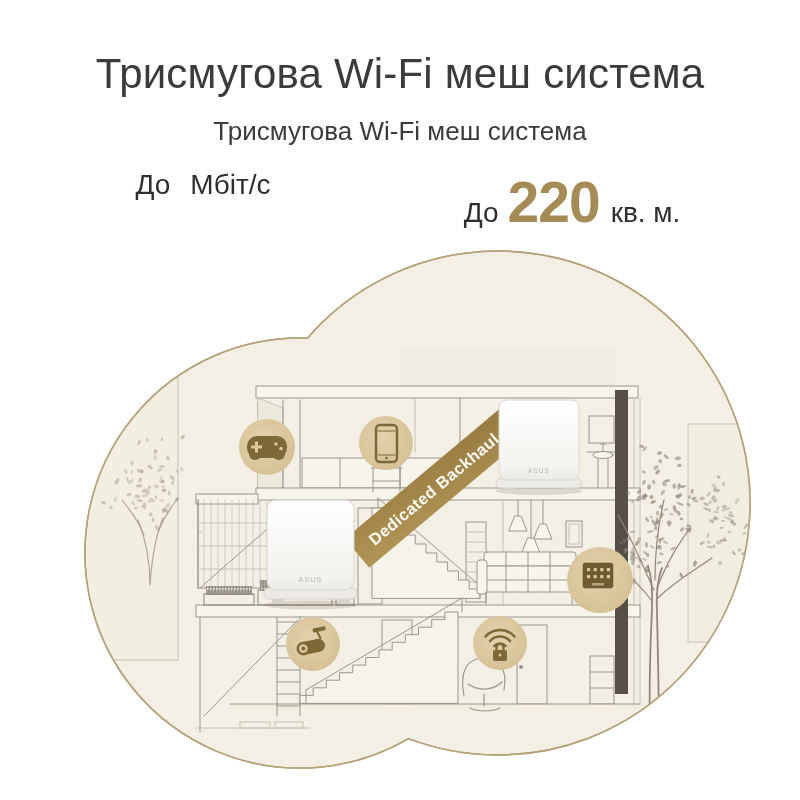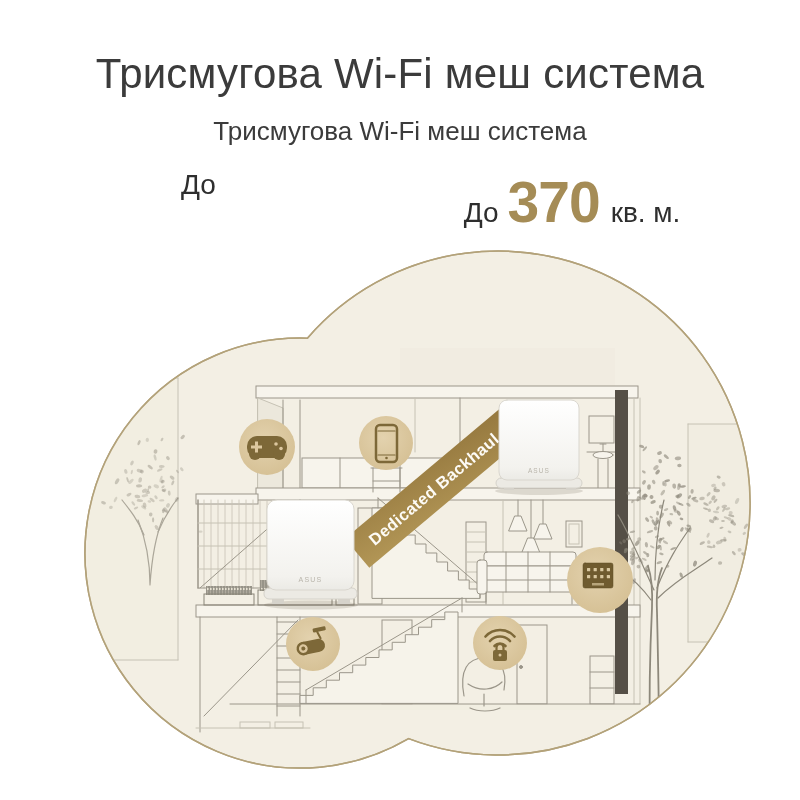--- a/index.html
+++ b/index.html
@@ -21,24 +21,25 @@
 </head>
 <body>
 
 <div class="page">
 
   <div class="title">Трисмугова Wi-Fi меш система</div>
   <div class="subtitle">Трисмугова Wi-Fi меш система</div>
 
   <div class="spec speed">
     <span class="prefix">До</span>
+    <span class="unit">Мбіт/с</span>
   </div>
   <div class="spec coverage">
     <span class="prefix">До</span>
-    <span class="value">370</span>
+    <span class="value">220</span>
     <span class="unit">кв. м.</span>
   </div>
 
   <svg width="800" height="560" viewBox="0 240 800 560">
     <defs>
       <clipPath id="blobClip">
         <path d="M 307.4 338.2 A 215 215 0 1 0 408.6 738.6 A 252 252 0 1 0 307.4 338.2 Z"></path>
       </clipPath>
       <linearGradient id="ribbonGrad" x1="0" y1="1" x2="1" y2="0">
         <stop offset="0" stop-color="#b29656"></stop>

